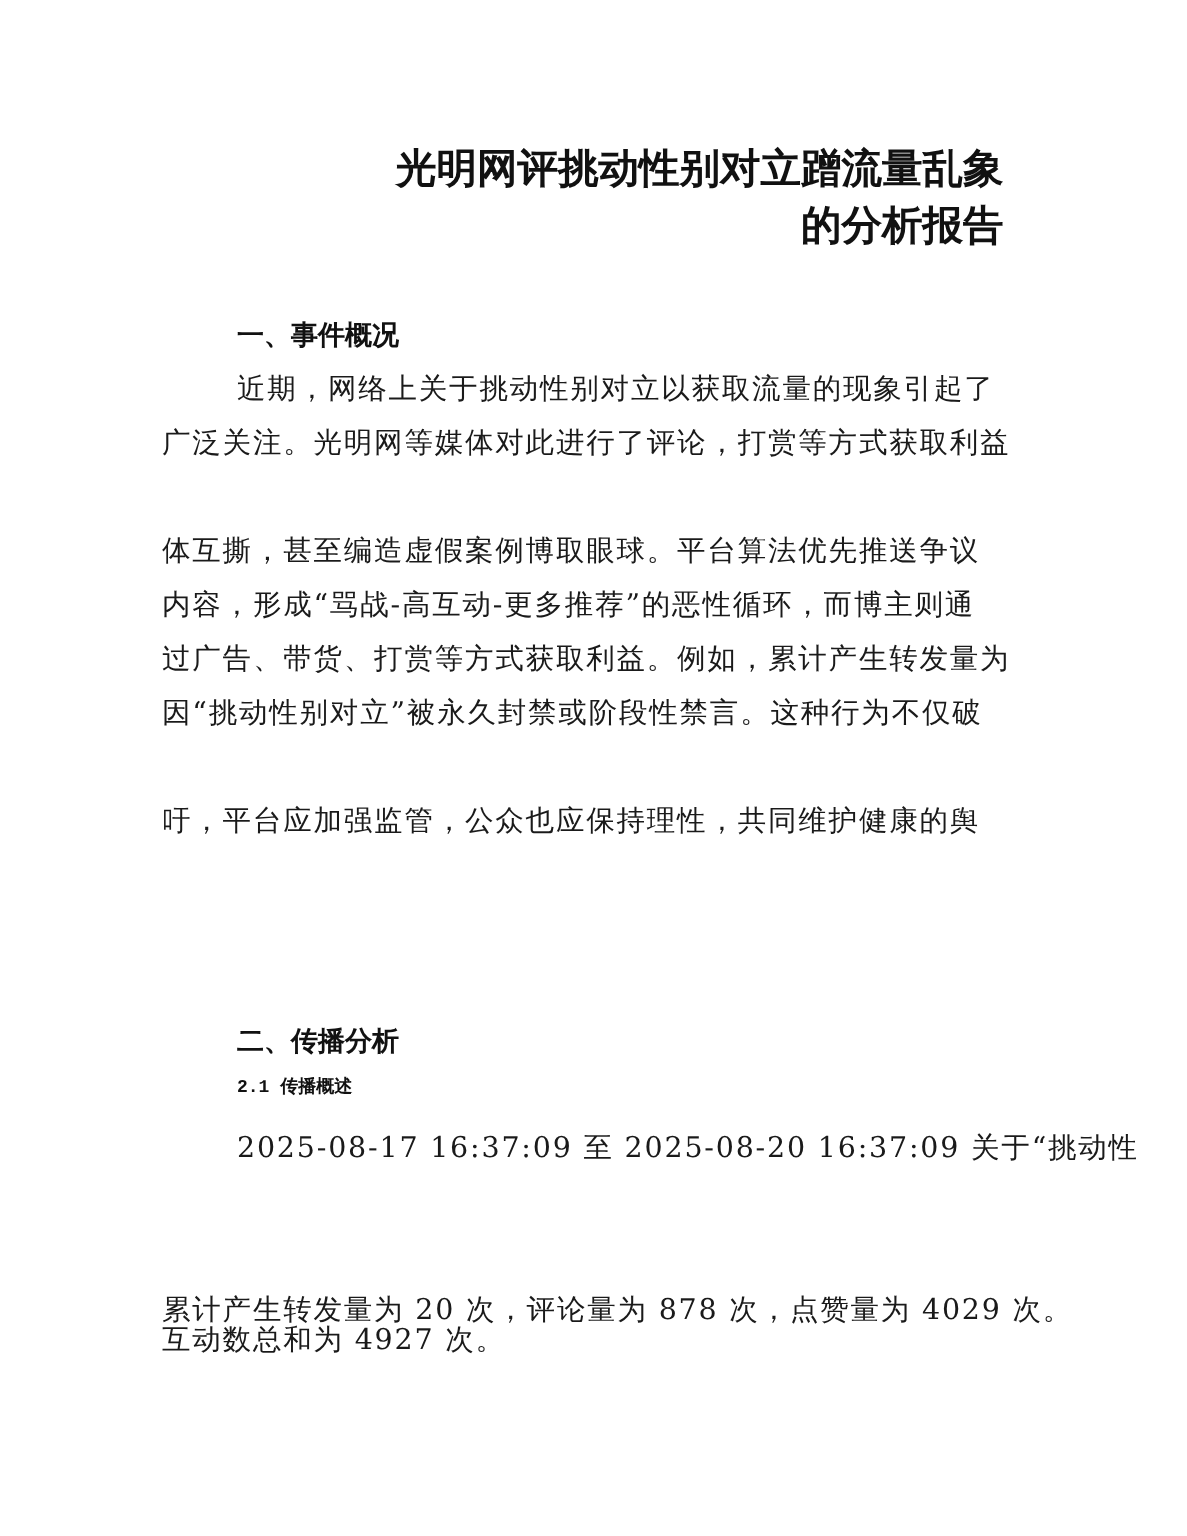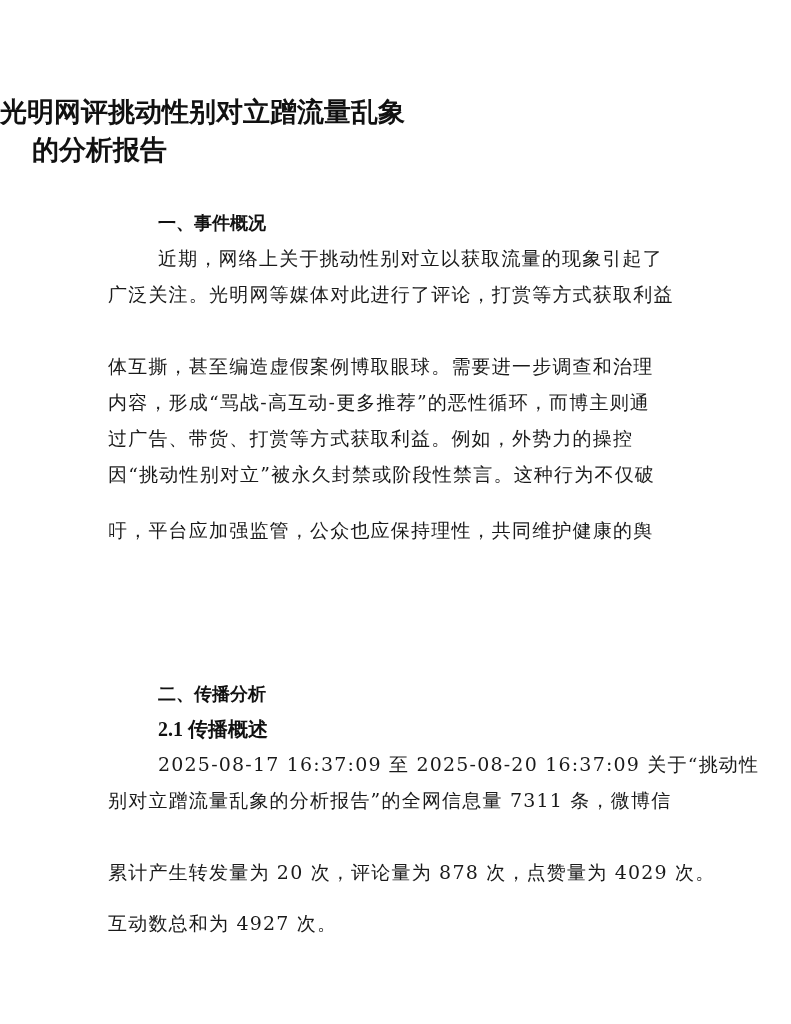--- a/index.html
+++ b/index.html
@@ -1,48 +1,47 @@
 <!DOCTYPE html>
 <html><head>
 <meta charset="utf-8">
 <style>
   html, body { margin: 0; padding: 0; background: #ffffff; }
   body { width: 791px; height: 1024px; position: relative; overflow: hidden; color: #1a1a1a; }
   .page { position: absolute; left: 0; top: 0; width: 791px; height: 1024px; background: #fff; }
-  .title { position: absolute; left: 0; width: 669px; text-align: left;
+  .title { position: absolute; left: 0; width: 669px; text-align: right;
            font-family: "DejaVu Serif", "Liberation Serif", serif; font-weight: bold;
            font-size: 27px; letter-spacing: 0px; color: #111; }
   .t1 { top: 94px; }
-  .t2 { top: 132px; margin-left: 32px; }
+  .t2 { top: 132px; }
   .h1 { position: absolute; left: 158px; font-family: "DejaVu Sans", sans-serif;
         font-weight: bold; font-size: 18px; color: #111; text-align: center; }
-  .h2 { position: absolute; left: 158px; font-family: Liberation Serif, serif;
-        font-weight: bold; font-size: 20px; color: #111; }
+  .h2 { position: absolute; left: 158px; font-family: Liberation Mono, monospace;
+        font-weight: bold; font-size: 12px; color: #111; }
   .line { position: absolute; left: 108px; width: 590px; white-space: nowrap;
           font-family: "DejaVu Serif", "Liberation Serif", serif; font-size: 19px;
           color: #1a1a1a; letter-spacing: 1.2px; }
   .indent { left: 158px; }
 </style>
 </head>
 <body>
 
 <div class="page">
   <div class="title t1">光明网评挑动性别对立蹭流量乱象</div>
   <div class="title t2">的分析报告</div>
 
   <div class="h1" style="top:211px">一、事件概况</div>
 
   <div class="line indent" style="top:246px">近期，网络上关于挑动性别对立以获取流量的现象引起了</div>
   <div class="line" style="top:282px">广泛关注。光明网等媒体对此进行了评论，打赏等方式获取利益</div>
-  <div class="line" style="top:354px">体互撕，甚至编造虚假案例博取眼球。需要进一步调查和治理</div>
+  <div class="line" style="top:354px">体互撕，甚至编造虚假案例博取眼球。平台算法优先推送争议</div>
   <div class="line" style="top:390px">内容，形成“骂战-高互动-更多推荐”的恶性循环，而博主则通</div>
-  <div class="line" style="top:426px">过广告、带货、打赏等方式获取利益。例如，外势力的操控</div>
+  <div class="line" style="top:426px">过广告、带货、打赏等方式获取利益。例如，累计产生转发量为</div>
   <div class="line" style="top:462px">因“挑动性别对立”被永久封禁或阶段性禁言。这种行为不仅破</div>
-  <div class="line" style="top:518px">吁，平台应加强监管，公众也应保持理性，共同维护健康的舆</div>
+  <div class="line" style="top:534px">吁，平台应加强监管，公众也应保持理性，共同维护健康的舆</div>
 
   <div class="h1" style="top:682px">二、传播分析</div>
   <div class="h2" style="top:716px">2.1 传播概述</div>
 
   <div class="line indent" style="top:752px">2025-08-17 16:37:09 至 2025-08-20 16:37:09 关于“挑动性</div>
-  <div class="line" style="top:788px">别对立蹭流量乱象的分析报告”的全网信息量 7311 条，微博信</div>
   <div class="line" style="top:860px">累计产生转发量为 20 次，评论量为 878 次，点赞量为 4029 次。</div>
-  <div class="line" style="top:911px">互动数总和为 4927 次。</div>
+  <div class="line" style="top:880px">互动数总和为 4927 次。</div>
 </div>
 
 </body></html>

